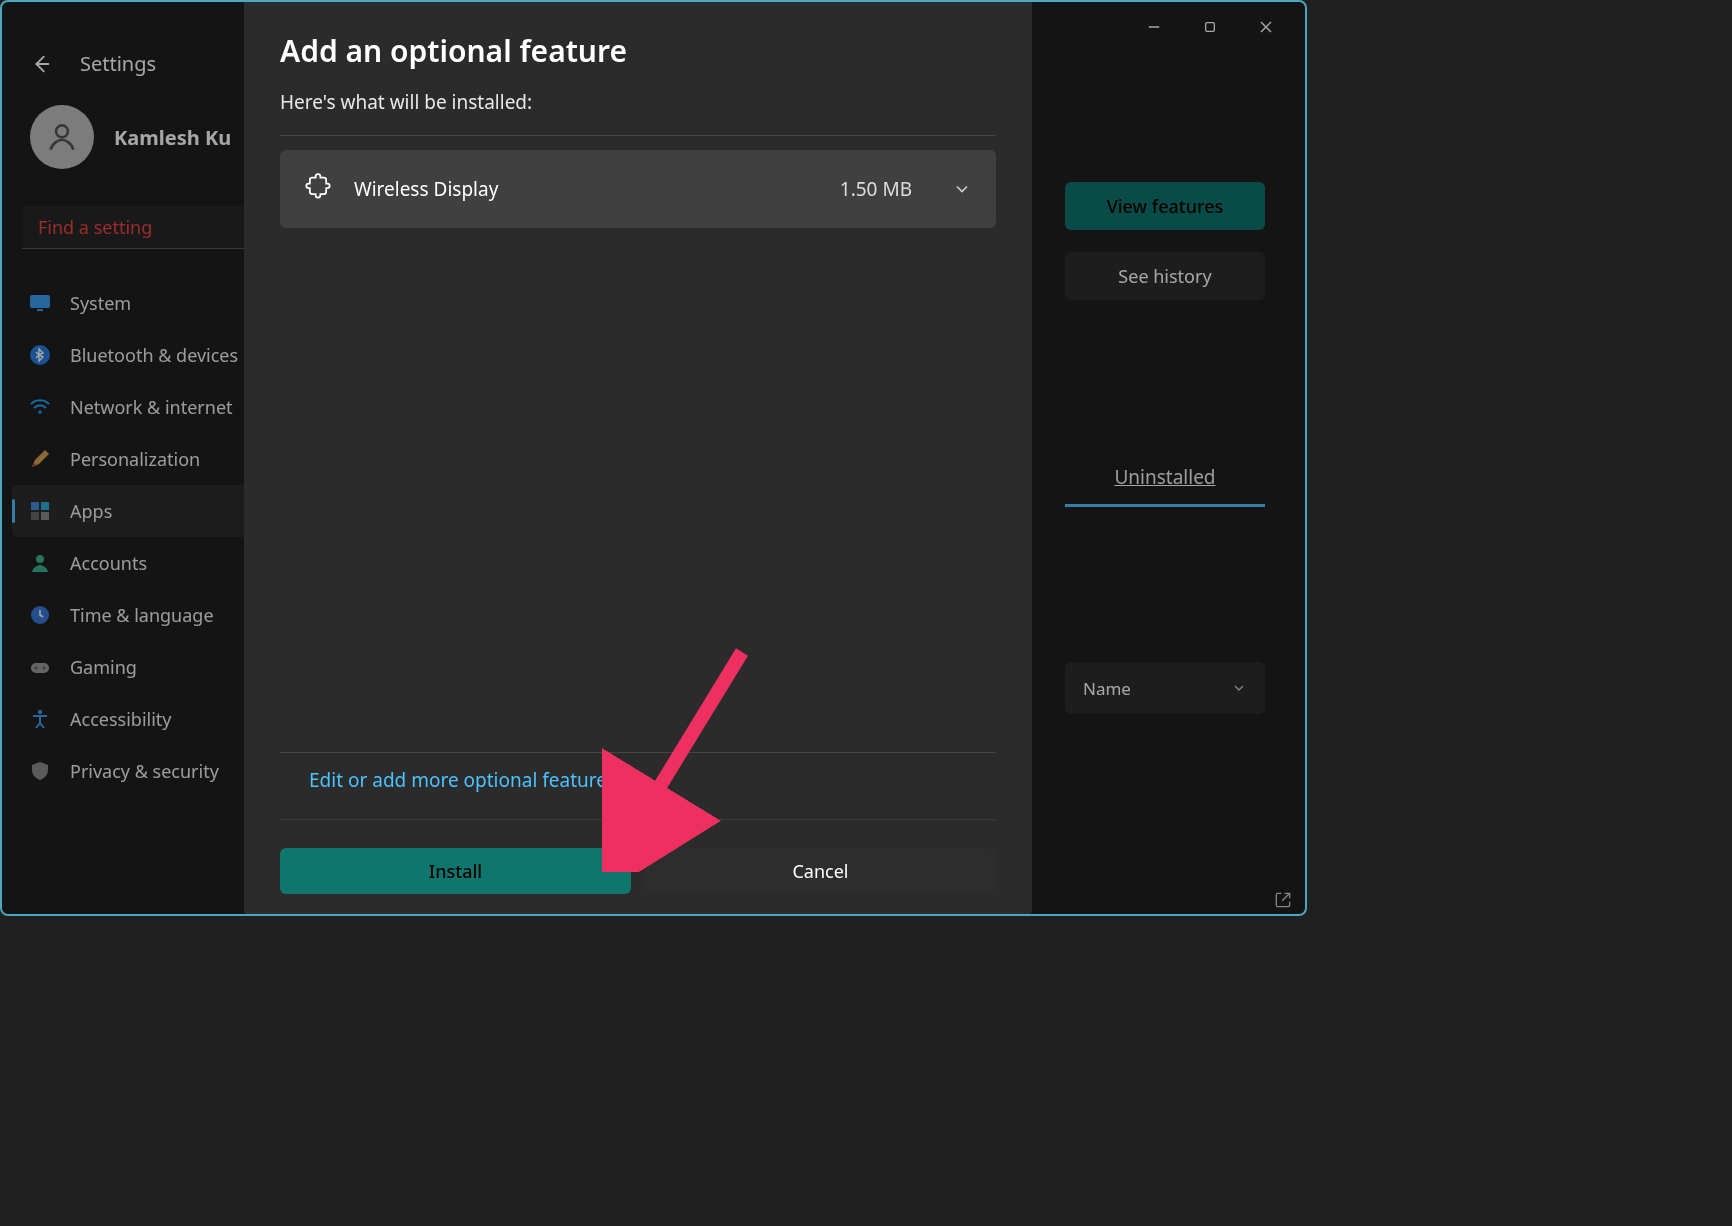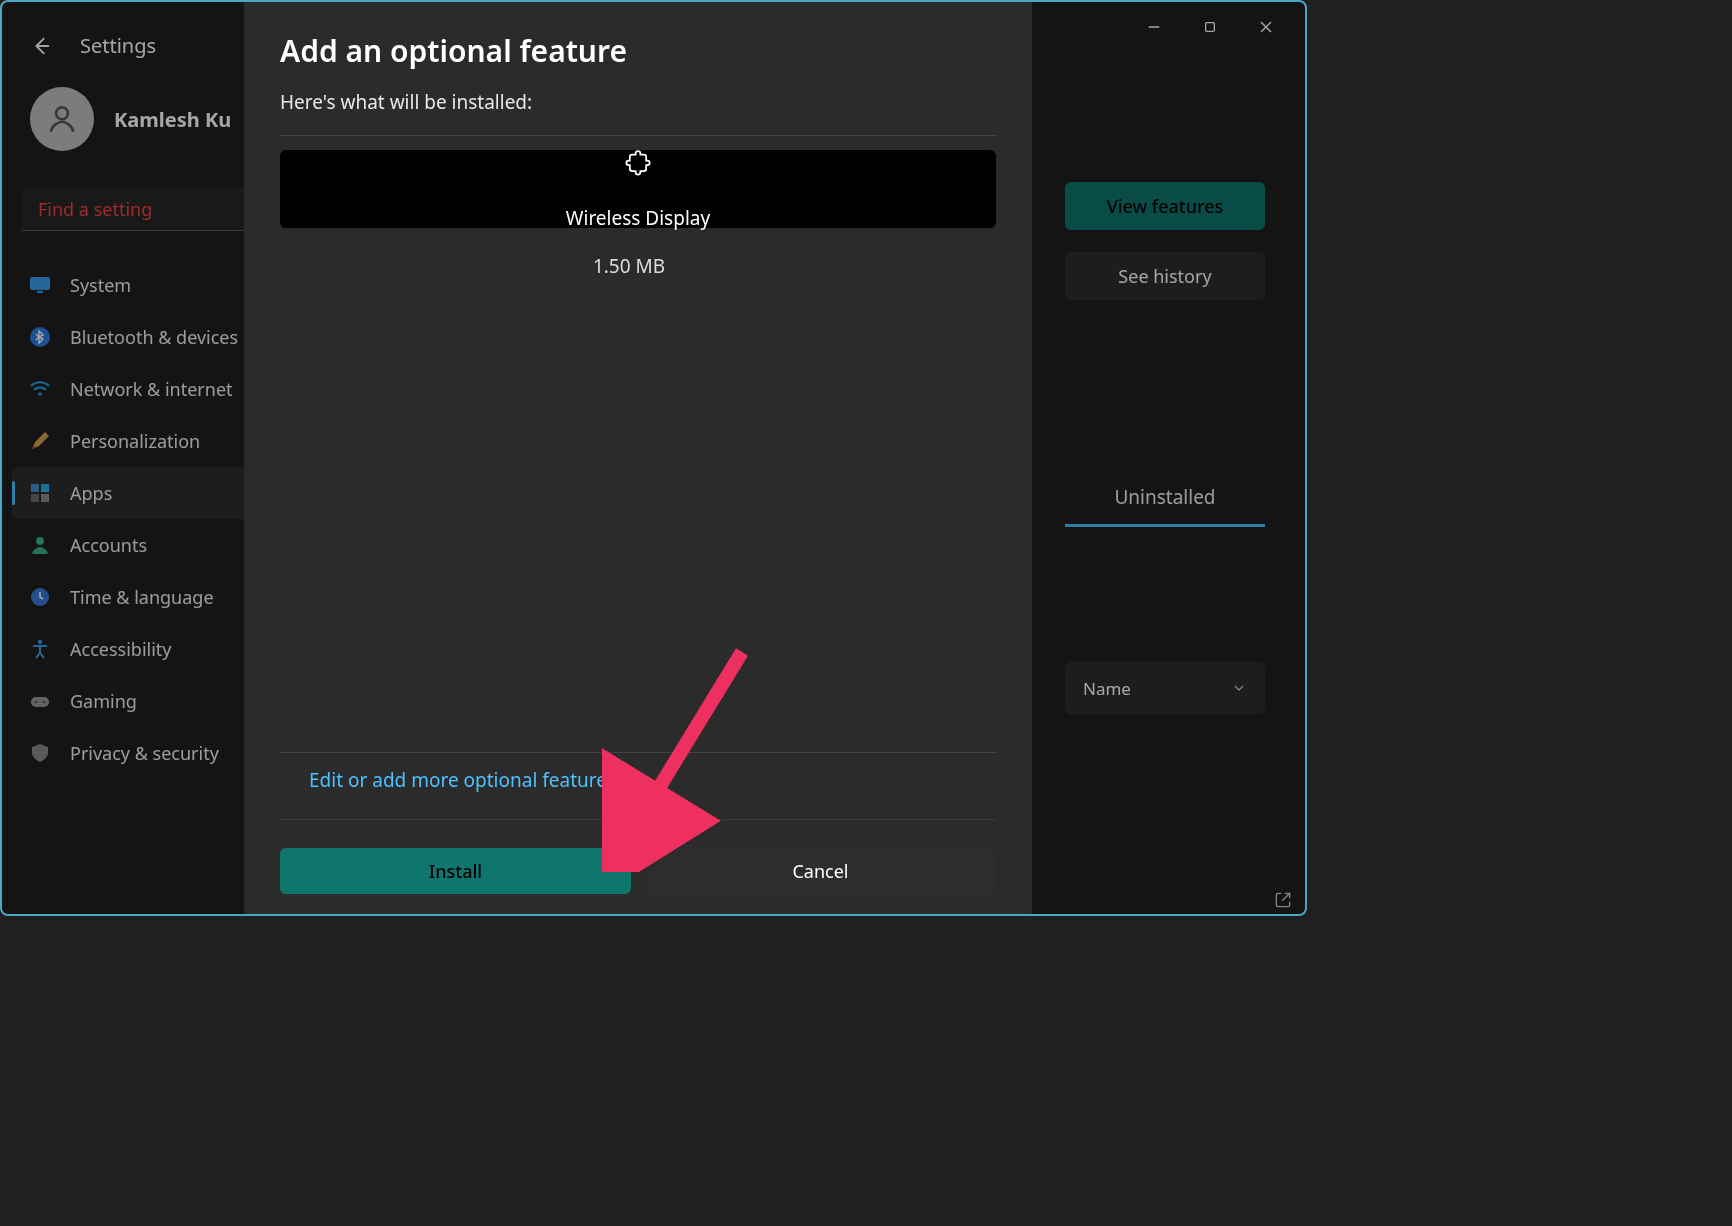--- a/index.html
+++ b/index.html
@@ -31,21 +31,21 @@
   align-items: center;
   gap: 28px;
   padding: 24px 0 0 28px;
 }
 .back-icon { width: 22px; height: 22px; }
 .settings-title { font-size: 20px; font-weight: 400; }
 .sidebar {
   position: absolute;
   left: 0; top: 0;
   width: 300px;
-  padding-top: 6px;
+  padding-top: 24px;
 }
 .profile {
   display: flex;
   align-items: center;
   gap: 20px;
   padding: 28px 28px 12px;
 }
 .avatar {
   width: 64px; height: 64px;
   border-radius: 50%;
@@ -105,23 +105,24 @@
   border-radius: 6px;
   display: flex; align-items: center; justify-content: center;
   font-size: 18px;
   border: none;
 }
 .btn.primary { background: #0f766e; color: #000; font-weight: 500; }
 .btn.secondary { background: #2d2d2d; color: #fff; }
 .tab-line {
   position: absolute;
   right: 40px;
-  top: 482px;
+  top: 462px;
   width: 200px;
   text-align: center;
+  text-decoration: underline;
 }
 .tab-label { font-size: 19px; color: #eee; padding-bottom: 8px; }
 .tab-underline { height: 3px; background: #4cc2ff; margin-top: 6px; }
 .sort-box {
   position: absolute;
   right: 40px;
   top: 660px;
   width: 200px;
   height: 52px;
   background: #2d2d2d;
@@ -147,27 +148,26 @@
   background: #2b2b2b;
   border-radius: 0 0 8px 8px;
   z-index: 20;
   display: flex; flex-direction: column;
   padding: 28px 36px 24px;
 }
 .dialog-title { font-size: 30px; font-weight: 600; margin-bottom: 18px; }
 .dialog-sub { font-size: 19px; color: #e8e8e8; margin-bottom: 20px; }
 .dialog-divider { height: 1px; background: #454545; margin-bottom: 14px; }
 .feature-row {
-  background: #000000;
+  background: #404040;
   border-radius: 6px;
   height: 78px;
   display: flex; align-items: center;
   padding: 0 24px;
   gap: 22px;
-  flex-direction: column;
 }
 .feature-name { font-size: 19px; flex: 1; }
 .feature-size { font-size: 19px; color: #ddd; margin-right: 18px; }
 .chev-down { width: 20px; height: 20px; }
 .dialog-spacer { flex: 1; }
 .dialog-link { color: #4cc2ff; font-size: 19px; margin-bottom: 8px; margin-left: 29px; }
 .dialog-footer {
   display: flex; gap: 14px;
   padding-top: 28px;
   border-top: 1px solid #3a3a3a;
@@ -303,35 +303,35 @@
           <svg viewBox="0 0 24 24" width="24">
             <circle cx="12" cy="12" r="9" fill="#3a7ad8"></circle>
             <path d="M12 7v5l3 2" stroke="#fff" stroke-width="1.6" fill="none"></path>
           </svg>
         </span>
       <span class="nav-label">Time &amp; language</span>
     </div>
     <div class="nav-item">
       <span class="nav-icon">
           <svg viewBox="0 0 24 24" width="24">
-            <circle cx="12" cy="5" r="2.2" fill="#3aa0e8"></circle>
-            <path d="M5 9h14M12 9v7m0 0l-4 5m4-5l4 5" stroke="#3aa0e8" stroke-width="2" fill="none"></path>
-          </svg>
-        </span>
-      <span class="nav-label">Accessibility</span>
-    </div>
-    <div class="nav-item">
-      <span class="nav-icon">
-          <svg viewBox="0 0 24 24" width="24">
             <rect x="3" y="8" width="18" height="10" rx="5" fill="#9a9a9a"></rect>
             <circle cx="8" cy="13" r="1.3" fill="#555"></circle>
             <circle cx="16" cy="13" r="1.3" fill="#555"></circle>
           </svg>
         </span>
       <span class="nav-label">Gaming</span>
+    </div>
+    <div class="nav-item">
+      <span class="nav-icon">
+          <svg viewBox="0 0 24 24" width="24">
+            <circle cx="12" cy="5" r="2.2" fill="#3aa0e8"></circle>
+            <path d="M5 9h14M12 9v7m0 0l-4 5m4-5l4 5" stroke="#3aa0e8" stroke-width="2" fill="none"></path>
+          </svg>
+        </span>
+      <span class="nav-label">Accessibility</span>
     </div>
     <div class="nav-item">
       <span class="nav-icon">
           <svg viewBox="0 0 24 24" width="24">
             <path d="M12 3l8 3v5c0 5-3.5 8-8 10-4.5-2-8-5-8-10V6l8-3z" fill="#8a8a8a"></path>
           </svg>
         </span>
       <span class="nav-label">Privacy &amp; security</span>
     </div>
   </div>

